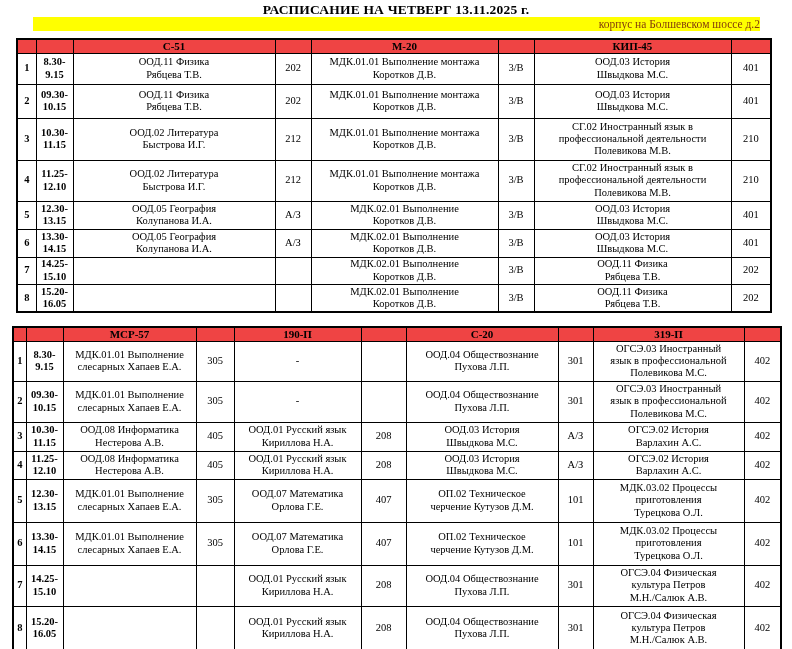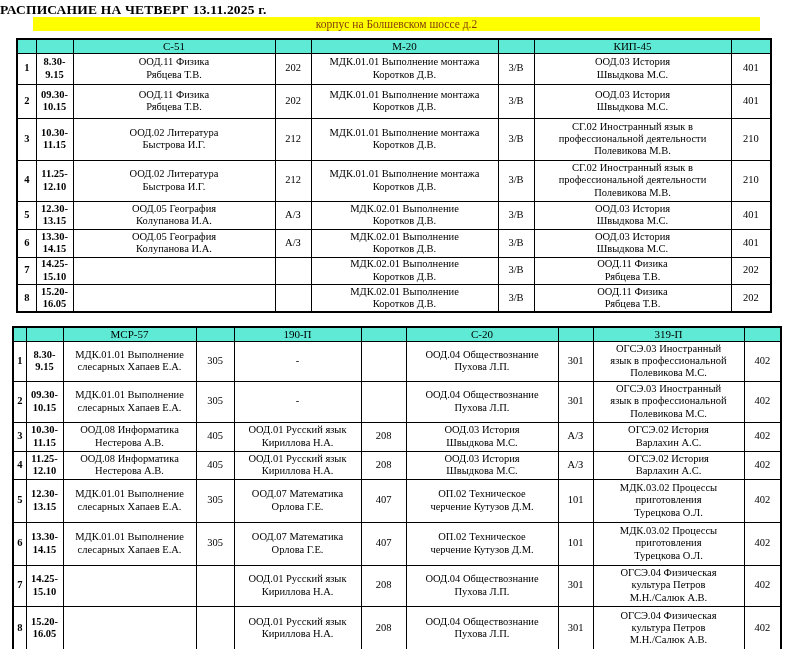--- a/index.html
+++ b/index.html
@@ -1,39 +1,39 @@
 <!DOCTYPE html>
 <html><head>
 <meta charset="utf-8">
 <style>
   html,body{margin:0;padding:0;}
   body{
     width:792px;height:649px;background:#ffffff;position:relative;
     font-family:"Liberation Serif", serif;color:#000;
   }
   .title{
-    position:absolute;top:2px;left:0;width:792px;
+    position:absolute;top:2px;left:0;width:792px;text-align:center;
     font-size:13.5px;font-weight:bold;letter-spacing:.2px;
   }
   .subbar{
     position:absolute;top:17px;left:33px;width:727px;height:14px;
-    background:#FFFF00;text-align:center;font-size:11.5px;line-height:14px;
+    background:#FFFF00;text-align:right;font-size:11.5px;line-height:14px;
     color:#843C0C;
   }
   table{
     position:absolute;border-collapse:collapse;table-layout:fixed;
     background:#fff;border:2px solid #000;
   }
   #t1{left:16px;top:38px;width:754px;}
   #t2{left:12px;top:326px;width:768px;}
   th,td{
     border:1px solid #000;text-align:center;vertical-align:middle;
     padding:0 1px;overflow:hidden;
   }
-  th{background:#5eead4;font-size:11px;font-weight:normal;}
+  th{background:#ef4444;font-size:11px;font-weight:bold;}
   td{font-size:10.5px;line-height:1.15;white-space:pre-line;}
   td.num,td.time{font-weight:bold;}
   td.roomB{font-weight:normal;}
 </style>
 </head>
 <body>
 
 <div class="title">РАСПИСАНИЕ НА ЧЕТВЕРГ 13.11.2025 г.</div>
 <div class="subbar">корпус на Болшевском шоссе д.2</div>
 

